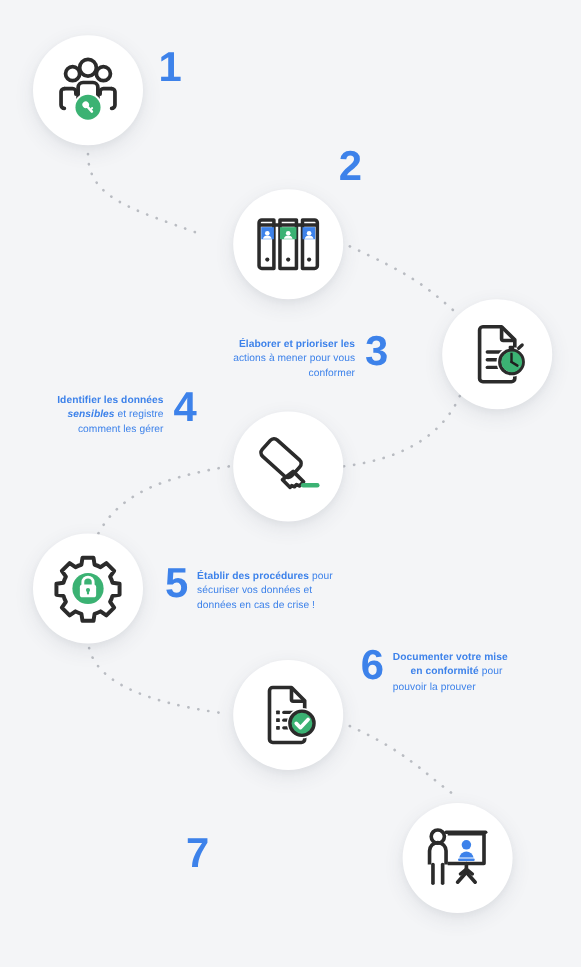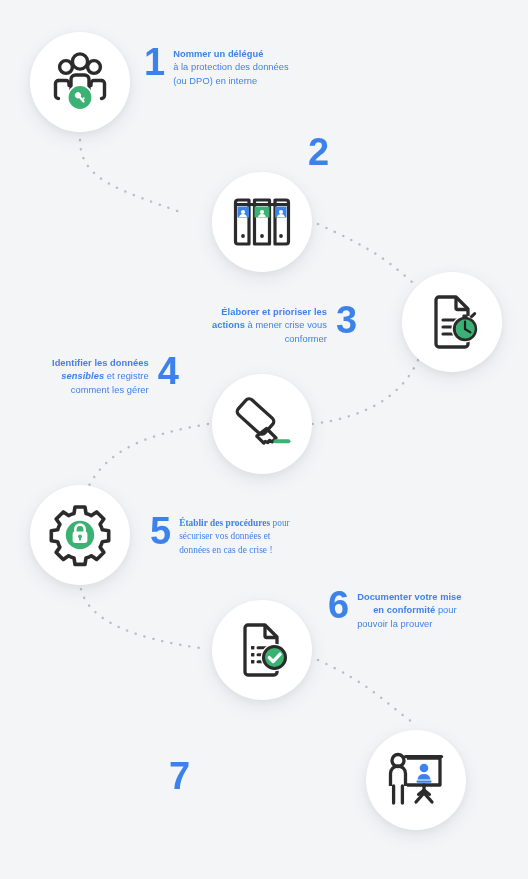--- a/index.html
+++ b/index.html
@@ -190,52 +190,47 @@
       <path d="M39 36 v8" stroke="#2b2b2b" stroke-width="3.3" stroke-linecap="round"></path>
       <path d="M39 44 l-8 9" stroke="#2b2b2b" stroke-width="3.3" stroke-linecap="round"></path>
       <path d="M39 44 l8 9" stroke="#2b2b2b" stroke-width="3.3" stroke-linecap="round"></path>
       <path d="M39 41 l-5.5 4.5" stroke="#2b2b2b" stroke-width="3.0" stroke-linecap="round"></path>
       <path d="M39 41 l5.5 4.5" stroke="#2b2b2b" stroke-width="3.0" stroke-linecap="round"></path>
     </svg>
   </div>
 
   <div class="step right" style="left:144px;top:44px;">
     <div class="num" style="font-size:38px;">1</div>
-    <div class="txt" style="padding-top:4px;">
-      <b>Nommer un délégué</b><br>
-      <span>à la protection des données</span><br>
-      <span>(ou DPO) en interne</span>
-    </div>
   </div>
 
   <div class="step right" style="left:308px;top:134px;">
     <div class="num" style="font-size:38px;">2</div>
   </div>
 
   <div class="step left" style="left:212px;top:302px;">
     <div class="num" style="font-size:38px;">3</div>
     <div class="txt" style="padding-top:4px;">
       <b>Élaborer et prioriser les</b><br>
-      <b style="font-weight:bold;text-align:right;">actions</b><span> à mener crise vous</span><br>
+      <b style="font-weight:normal;text-align:right;">actions</b><span> à mener pour vous</span><br>
       <span>conformer</span>
     </div>
   </div>
 
   <div class="step left" style="left:52px;top:353px;">
     <div class="num" style="font-size:38px;">4</div>
     <div class="txt" style="padding-top:4px;">
       <b>Identifier les données</b><br>
       <b style="font-weight:bold;font-style:italic;">sensibles</b><span> et registre</span><br>
       <span>comment les gérer</span>
     </div>
   </div>
 
   <div class="step right" style="left:150px;top:513px;">
     <div class="num" style="font-size:38px;">5</div>
-    <div class="txt" style="padding-top:4px;font-family:Liberation Serif, serif;">
+    <div class="txt" style="padding-top:4px;">
       <b>Établir des procédures</b><span> pour</span><br>
       <span>sécuriser vos données et</span><br>
       <span>données en cas de crise !</span>
     </div>
   </div>
 
   <div class="step right" style="left:328px;top:587px;">
     <div class="num" style="font-size:38px;">6</div>
     <div class="txt" style="padding-top:4px;">
       <b>Documenter votre mise</b><br>

